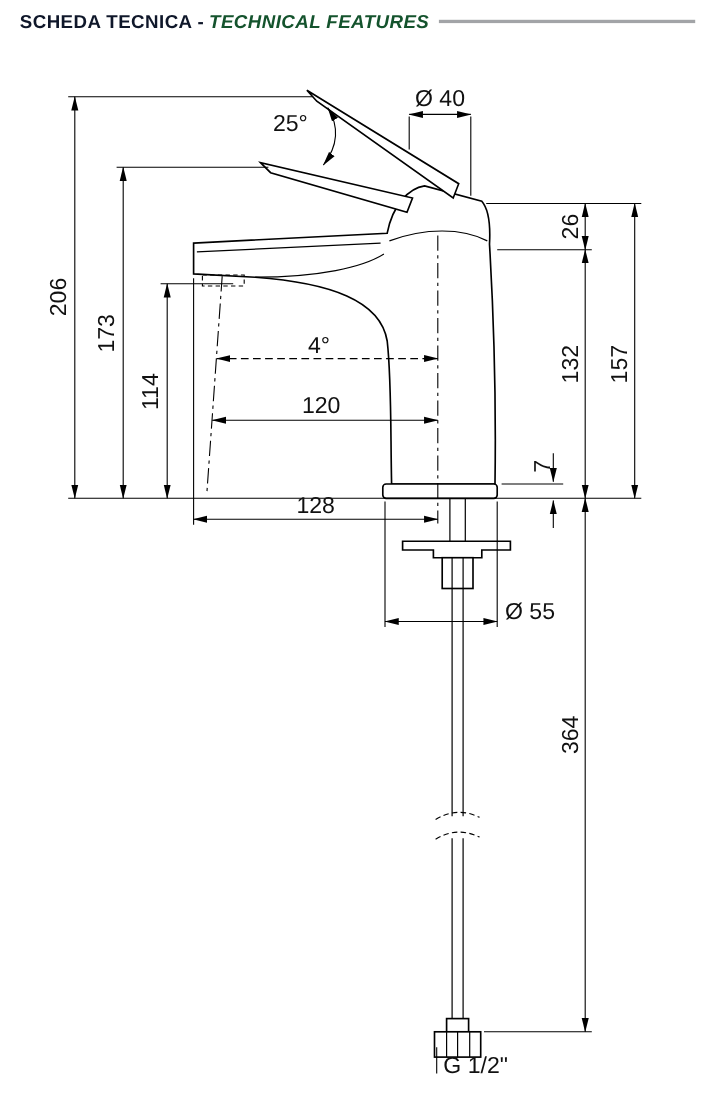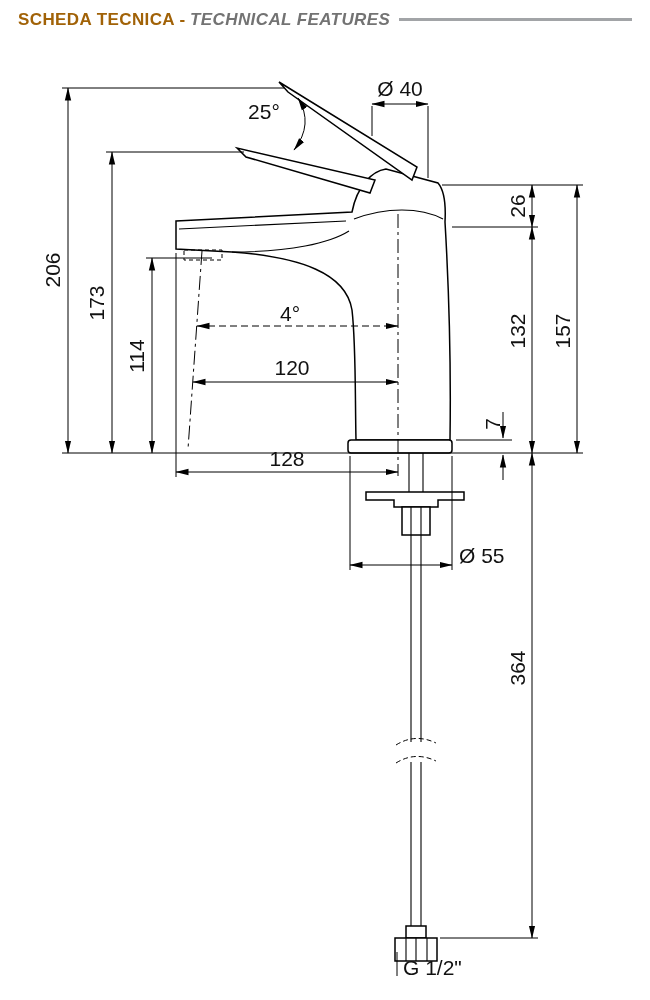--- a/index.html
+++ b/index.html
@@ -1,20 +1,20 @@
 <!DOCTYPE html>
 <html><head>
 <meta charset="utf-8">
 <style>
   html,body{margin:0;padding:0;background:#ffffff;}
   .page{position:relative;width:650px;height:1000px;background:#fff;overflow:hidden;
         font-family:"Liberation Sans",sans-serif;}
   .header{position:absolute;top:10px;left:18px;width:614px;height:26px;}
-  .t-it{font-weight:700;font-size:17px;letter-spacing:.4px;color:#a16207;}
-  .t-en{font-weight:700;font-style:italic;font-size:17px;letter-spacing:.4px;color:#737373;}
+  .t-it{font-weight:700;font-size:17px;letter-spacing:.4px;color:#0f172a;}
+  .t-en{font-weight:700;font-style:italic;font-size:17px;letter-spacing:.4px;color:#14532d;}
   .rule{position:absolute;left:381px;top:8px;width:233px;height:3px;background:#a2a4a7;}
   svg{position:absolute;left:0;top:0;}
   svg text{font-family:"Liberation Sans",sans-serif;font-size:21px;fill:#111;}
   .dim{stroke:#000;stroke-width:1;fill:none;}
   .ext{stroke:#000;stroke-width:1;fill:none;}
   .body{stroke:#000;stroke-width:1.5;fill:#fff;}
   .thin{stroke:#000;stroke-width:1.1;fill:none;}
   .cl{stroke:#000;stroke-width:1;fill:none;stroke-dasharray:14 4 3 4;}
   .dash{stroke:#000;stroke-width:1;fill:none;stroke-dasharray:7 4;}
   .aer{stroke:#000;stroke-width:1;fill:none;stroke-dasharray:4 3;}

